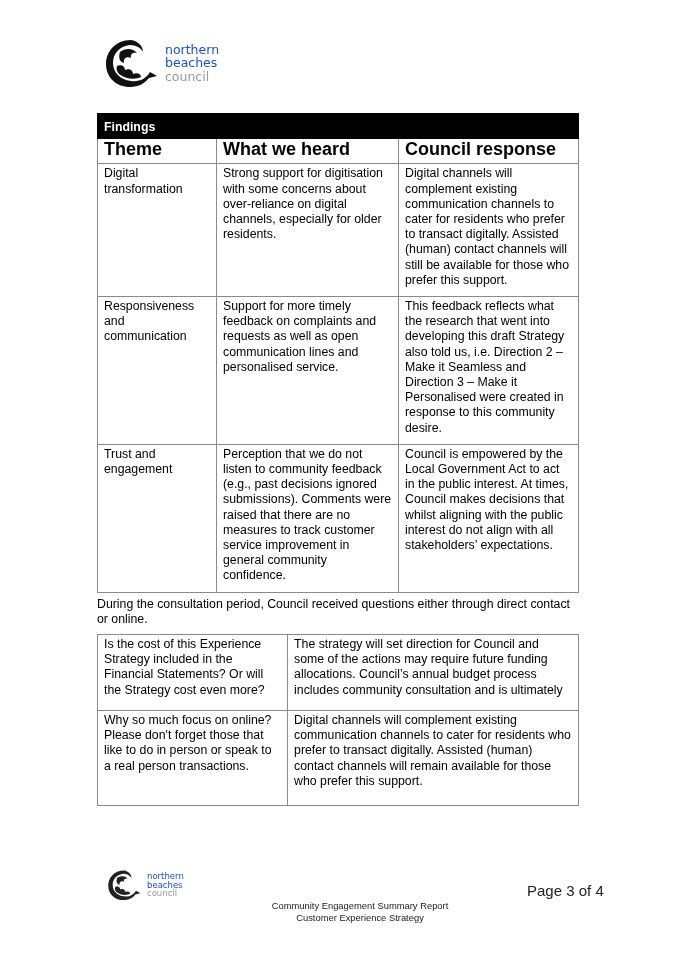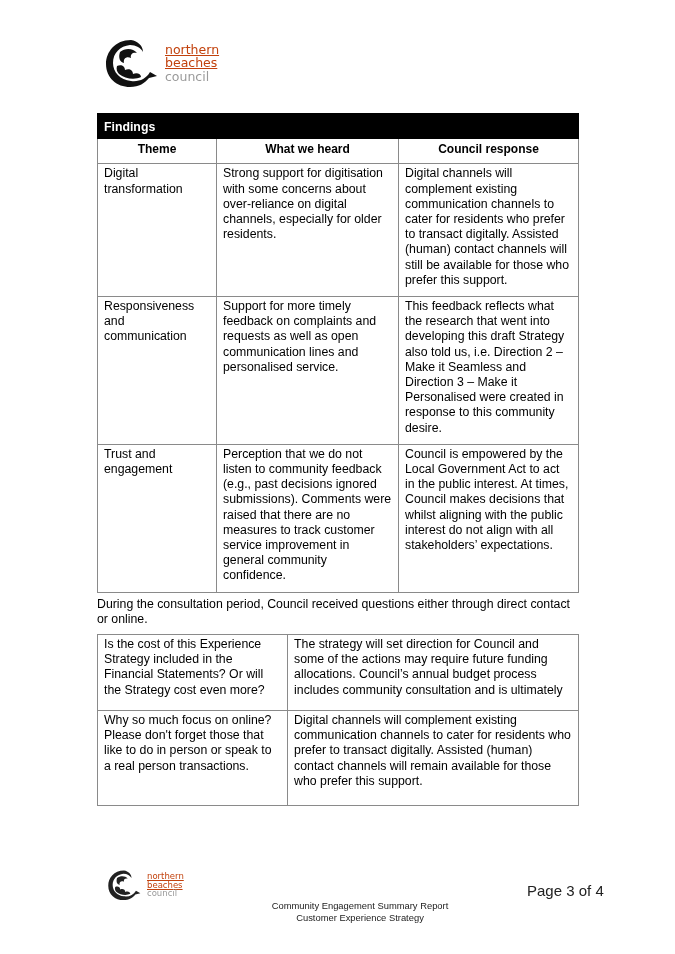--- a/index.html
+++ b/index.html
@@ -5,29 +5,29 @@
     html, body { margin: 0; padding: 0; background: #ffffff; }
     body {
       width: 675px; height: 954px; position: relative; overflow: hidden;
       font-family: "Liberation Sans", sans-serif; color: #000;
     }
     .logo { position: absolute; display: flex; align-items: center; }
     .logo-top { left: 103px; top: 36px; }
     .logo-top .mark { width: 56px; height: 54px; }
     .logo-text { line-height: 1.05; margin-left: 6px; font-family: "DejaVu Sans", sans-serif; }
     .logo-top .logo-text { font-size: 12.5px; }
-    .logo-text .l1, .logo-text .l2 { color: #c2410c; display: block; text-decoration: underline; }
+    .logo-text .l1, .logo-text .l2 { color: #1d4ed8; display: block; }
     .logo-text .l3 { color: #9a9a9a; display: block; }
 
     table { border-collapse: collapse; position: absolute; }
     td, th { border: 1px solid #8a8a8a; vertical-align: top; text-align: left;
       font-size: 12.3px; line-height: 15.2px; padding: 2px 6px 8px 6px; font-weight: normal; }
     .findings { left: 97px; top: 113px; width: 482px; border-radius: 20px; }
     .findings .title-row th { background: #000; color: #fff; font-weight: bold; padding: 6px 6px 3px 6px; border-color:#000; }
-    .findings .head-row th { font-weight: bold; padding: 3px 6px 6px 6px; font-size: 12px; text-align: center; }
+    .findings .head-row th { font-weight: bold; padding: 3px 6px 6px 6px; font-size: 18px; }
     .c1 { width: 106px; } .c2 { width: 169px; } .c3 { width: auto; }
 
     .intro { position: absolute; left: 97px; top: 597px; width: 485px; font-size: 12.3px; line-height: 15px; }
 
     .qa { left: 97px; top: 634px; width: 482px; }
     .qa .head-row th { background: #000; color: #fff; font-weight: bold; padding: 2px 6px 5px 6px; border-color:#000; border-right-color:#fff; }
     .qa .head-row th:last-child { border-right-color:#000; }
     .qa td { padding: 2px 6px 8px 6px; }
     .qa .q { width: 229px; }
 

